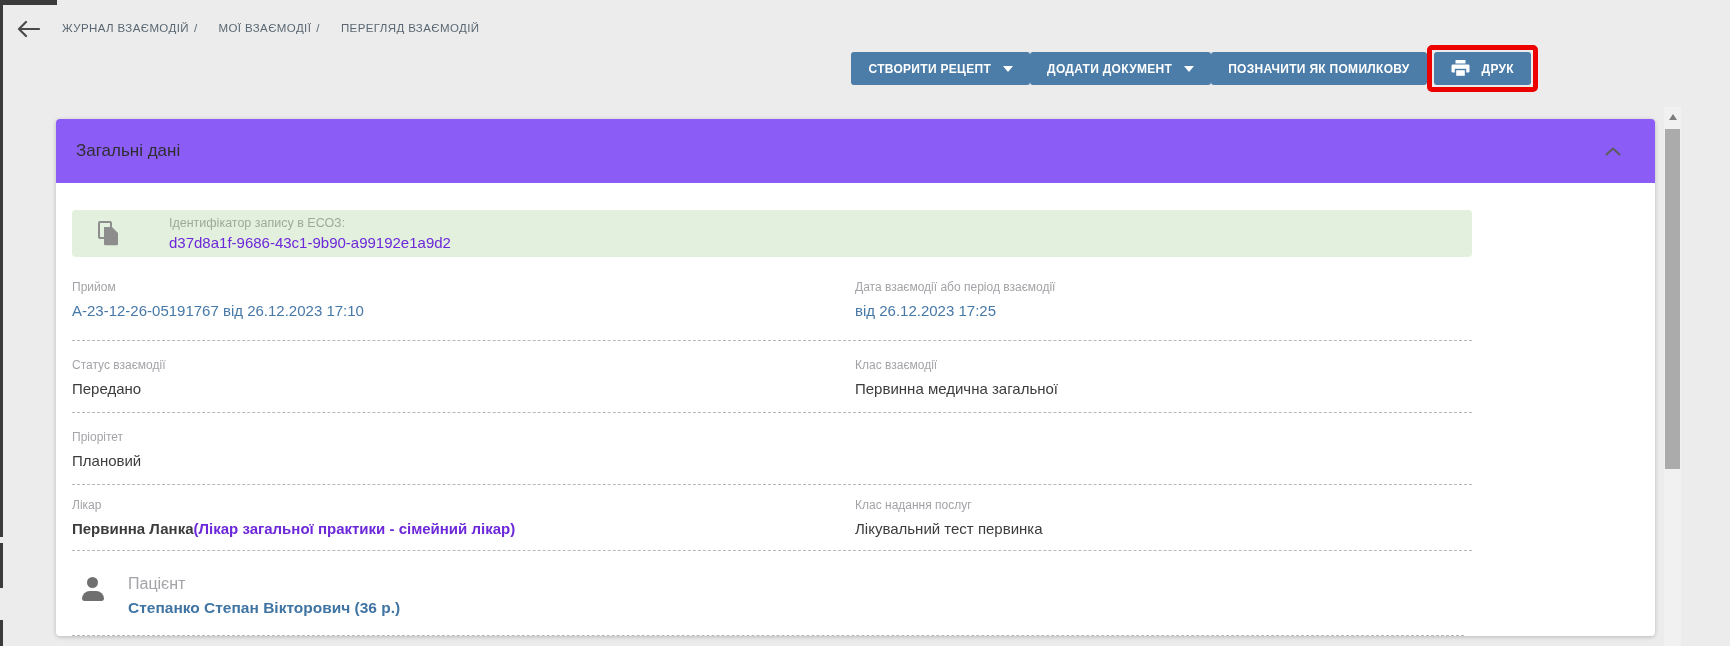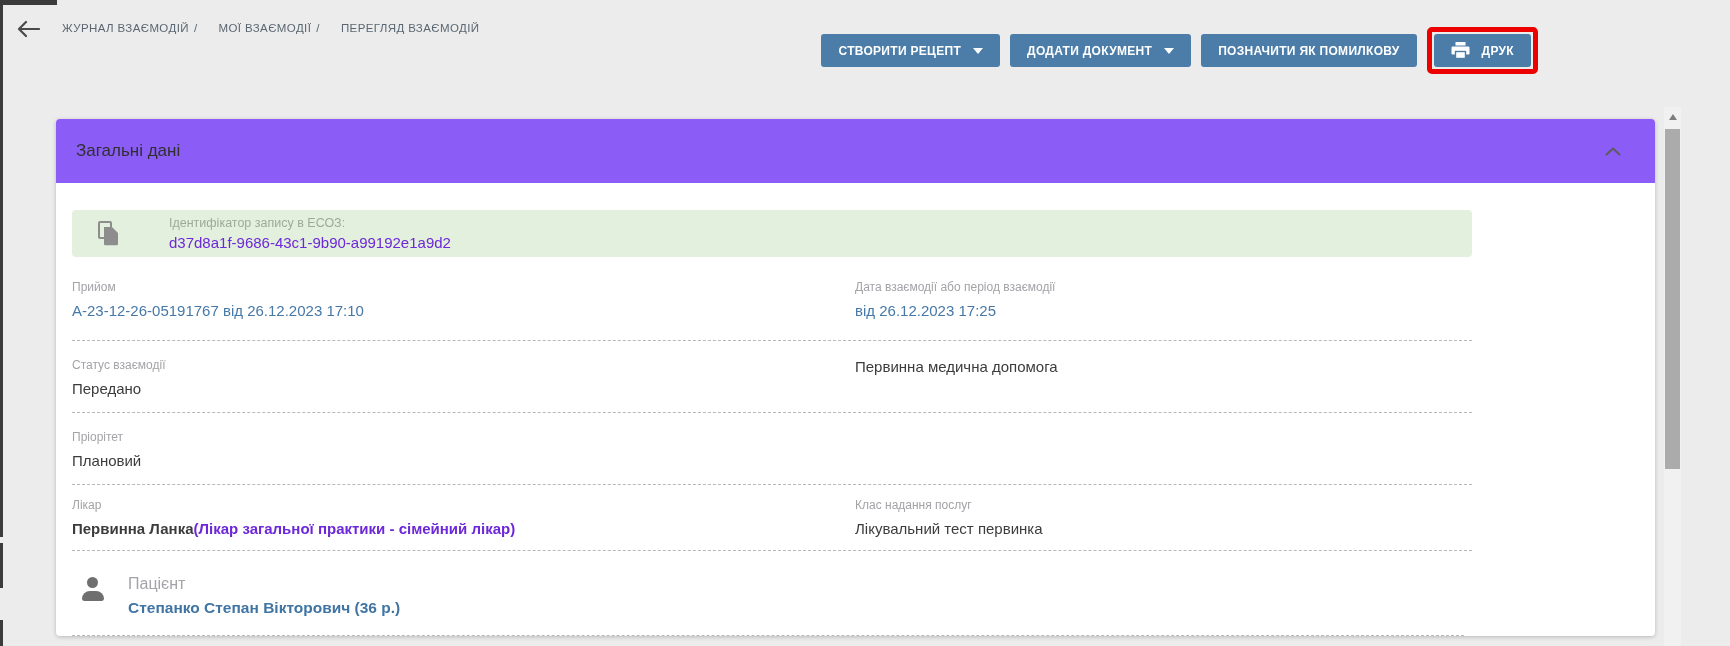--- a/index.html
+++ b/index.html
@@ -27,22 +27,22 @@
   }
   .breadcrumb {
     position: absolute; left: 46px; top: 22px;
     font-size: 11.5px; letter-spacing: .4px; color: #5a6772;
   }
   .breadcrumb span { cursor: pointer; margin-left: 16px; }
   .breadcrumb .sep { margin: 0 5px; cursor: default; }
 
   
   .toolbar {
-    position: absolute; top: 27px; right: 192px; height: 47px;
-    display: flex; align-items: center; gap: 10px;
+    position: absolute; top: 45px; right: 192px; height: 47px;
+    display: flex; align-items: center; 
   }
   .btn {
     height: 33px; background: #4b7da8; color: #fff;
     border: none; border-radius: 3px; padding: 0 17px;
     font-family: "Liberation Sans", sans-serif;
     font-size: 12px; font-weight: bold; letter-spacing: .3px;
     display: flex; align-items: center; gap: 12px; cursor: pointer;
     white-space: nowrap;
   }
   .caret-down {
@@ -215,21 +215,22 @@
           <div class="fvalue val-link">від 26.12.2023 17:25</div>
         </div>
       </div>
 
       <div class="frow rn">
         <div>
           <div class="flabel">Статус взаємодії</div>
           <div class="fvalue">Передано</div>
         </div>
         <div>
-          <div class="fvalue">Первинна медична допомога</div>
+          <div class="flabel">Клас взаємодії</div>
+          <div class="fvalue">Первинна медична загальної</div>
         </div>
       </div>
 
       <div class="frow rn">
         <div>
           <div class="flabel">Пріорітет</div>
           <div class="fvalue">Плановий</div>
         </div>
       </div>
 

